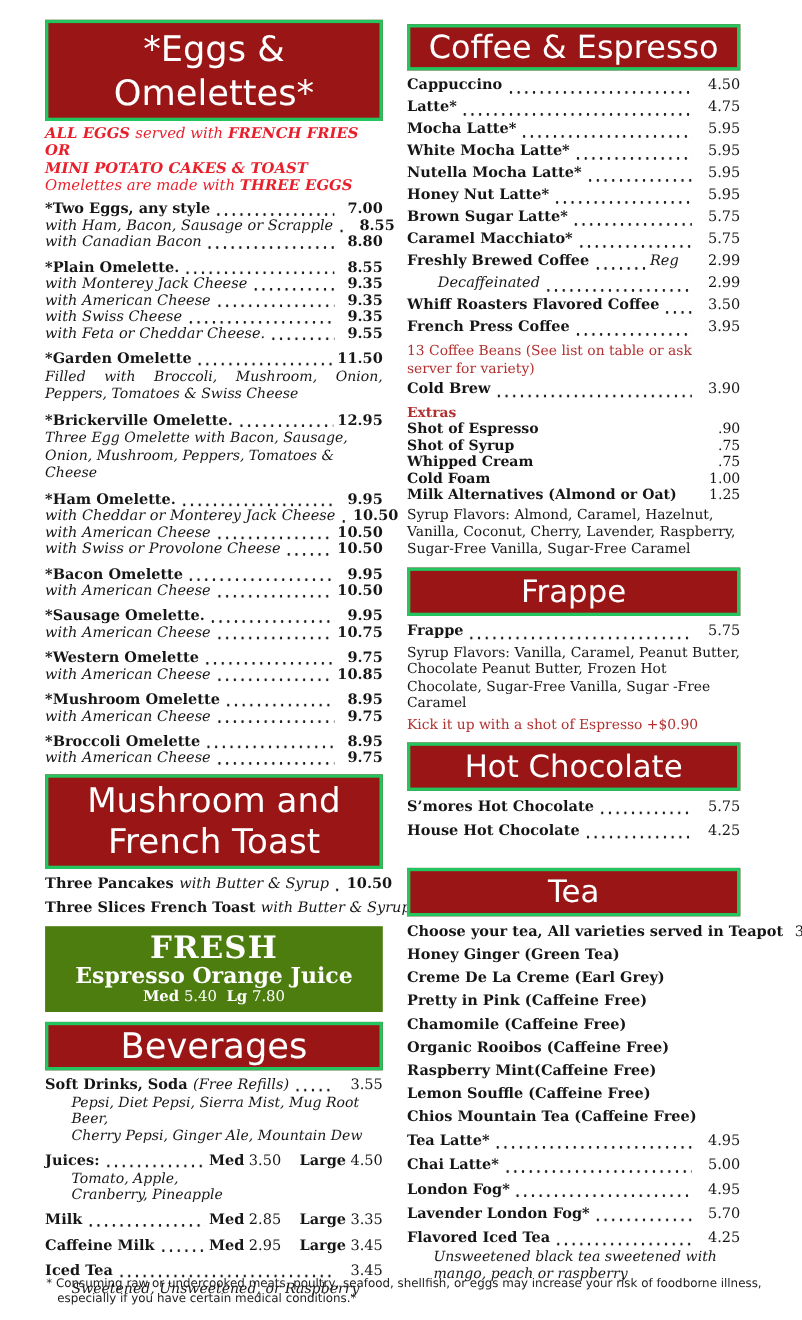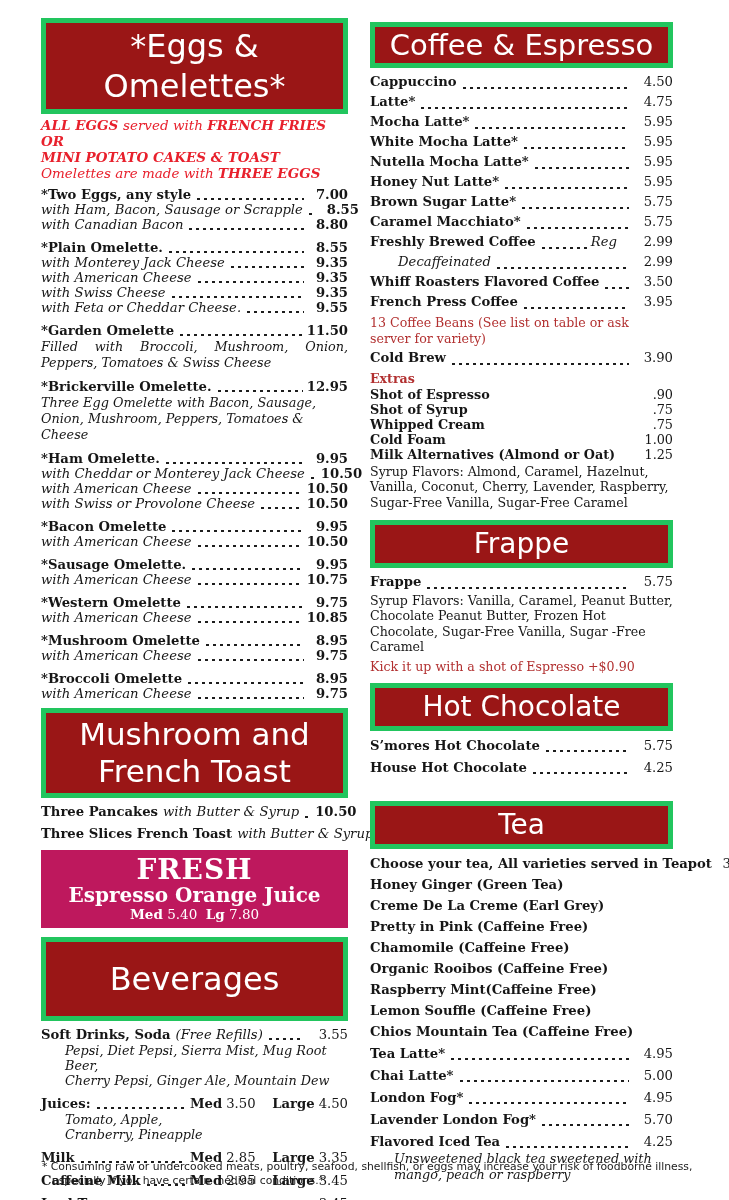--- a/index.html
+++ b/index.html
@@ -8,26 +8,26 @@
     width: 729px; height: 1200px; position: relative; overflow: hidden;
     background: #ffffff; color: #161616;
     font-family: "DejaVu Serif", "Liberation Serif", serif;
   }
   .col { position: absolute; top: 0; }
   #col-left  { left: 41px;  top: 18px; width: 307px; }
   #col-right { left: 370px; top: 22px; width: 303px; }
 
   
   .sec-header {
-    background: #9a1616; border: 5px solid #22c55e; color: #fff;
+    background: #9a1616; border: 3px solid #22c55e; color: #fff;
     text-align: center; font-family: "DejaVu Sans", "Liberation Sans", sans-serif;
   }
   [data-sec="eggs"]      .sec-header { font-size: 32px; line-height: 40px; padding: 3px 0; margin-bottom: 3px; }
   [data-sec="pancakes"]  .sec-header { font-size: 31px; line-height: 37px; padding: 3px 0; margin-bottom: 5px; }
-  [data-sec="beverages"] .sec-header { font-size: 32px; line-height: 38px; padding: 18px 0; margin-bottom: 6px; }
+  [data-sec="beverages"] .sec-header { font-size: 32px; line-height: 38px; padding: 0 0; margin-bottom: 6px; }
   [data-sec="coffee"]    .sec-header { font-size: 29px; line-height: 36px; padding: 0 0; margin-bottom: 6px; }
   [data-sec="frappe"]  .sec-header,
   [data-sec="hotchoc"] .sec-header,
   [data-sec="tea"]     .sec-header { font-size: 28px; line-height: 34px; padding: 2px 0; margin-bottom: 6px; }
 
   [data-sec="pancakes"]  { margin-top: 7px; }
   [data-sec="fresh"]     { margin-top: 8px; }
   [data-sec="beverages"] { margin-top: 9px; }
   [data-sec="frappe"]    { margin-top: 10px; }
   [data-sec="hotchoc"]   { margin-top: 8px; }
@@ -77,21 +77,21 @@
 
   
   .mlgrp { white-space: nowrap; }
   .mlgrp .lbl { font-weight: bold; }
   .mlgrp .val { margin-left: 4px; }
   .mlgrp.medg { min-width: 66px; text-align: left; }
   .mlgrp.lgg  { min-width: 88px; text-align: right; margin-left: 4px; }
   [data-sec="beverages"] .row { line-height: 15px; margin-top: 3px; }
 
   
-  .fresh-banner { background: #be185d; color: #fff; text-align: center; padding: 5px 16px 6px; }
+  .fresh-banner { background: #4d7c0f; color: #fff; text-align: center; padding: 5px 16px 6px; }
   .fresh-banner .f1 { font-size: 28px; font-weight: bold; line-height: 29px; letter-spacing: 1px; }
   .fresh-banner .f2 { font-size: 20px; font-weight: bold; line-height: 22px; }
   .fresh-banner .f3 { font-size: 13.5px; line-height: 15px; margin-top: 1px; }
 
   #footer { position: absolute; left: 42px; top: 1160px; width: 662px;
             font-family: "DejaVu Sans", "Liberation Sans", sans-serif;
             font-size: 10.8px; line-height: 14px; color: #1b1b1b;
             padding-left: 10px; text-indent: -10px; }
 </style>
 </head>

